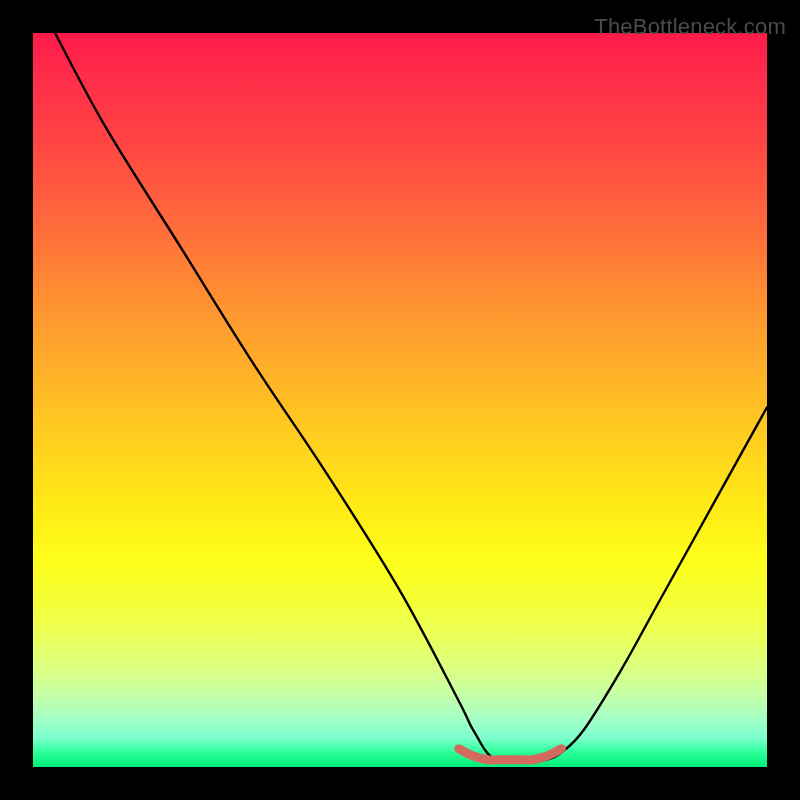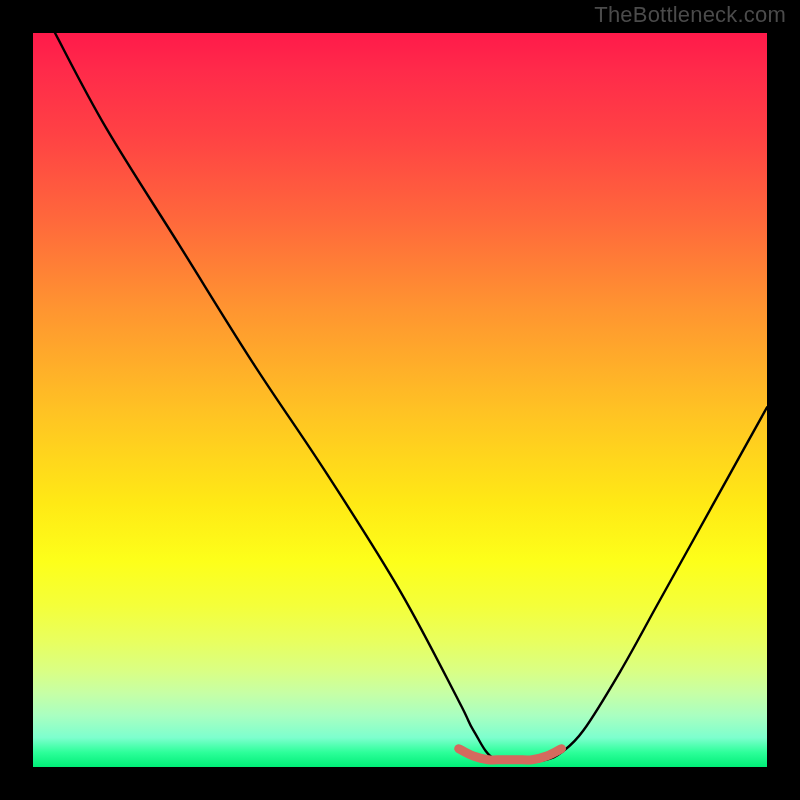--- a/index.html
+++ b/index.html
@@ -12,21 +12,21 @@
     font-family: Arial, Helvetica, sans-serif;
   }
   .frame {
     position: relative;
     width: 800px;
     height: 800px;
     background: #000;
   }
   .watermark {
     position: absolute;
-    top: 2px;
+    top: 14px;
     right: 14px;
     color: #4b4b4b;
     font-size: 22px;
     font-weight: 400;
     letter-spacing: 0.2px;
     z-index: 5;
   }
   .plot-area {
     position: absolute;
     left: 33px;

